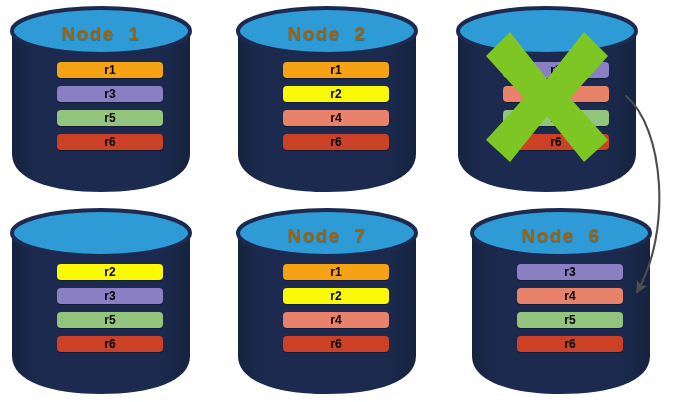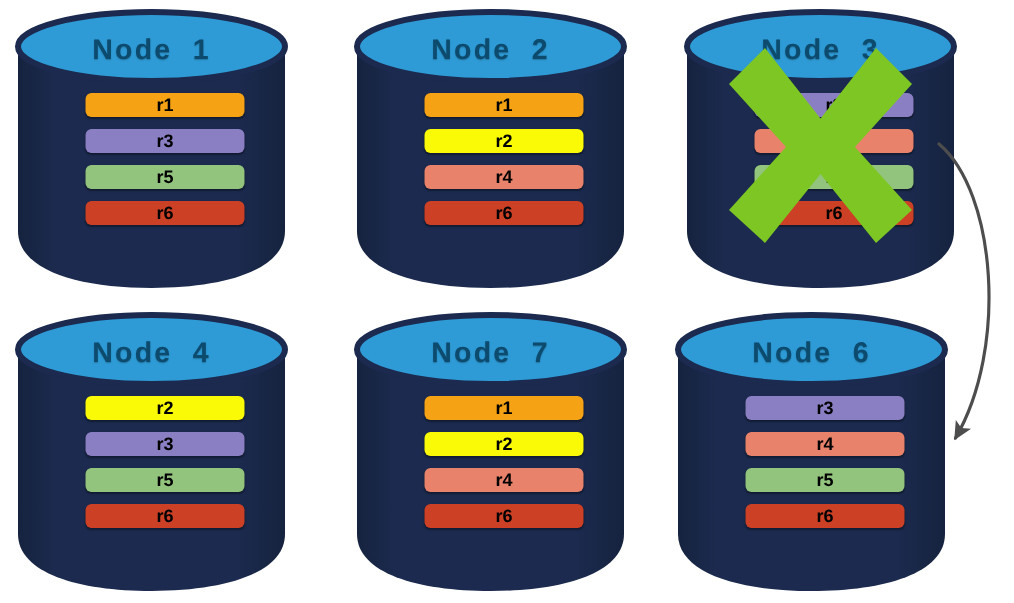--- a/index.html
+++ b/index.html
@@ -32,21 +32,21 @@
     top: 0;
     width: 186px;
     height: 190px;
   }
   .node-title {
     position: absolute;
     left: 0;
     top: 19px;
     width: 186px;
     text-align: center;
-    color: #0c4a6e;
+    color: #a16207;
     font-size: 19px;
     font-weight: bold;
     letter-spacing: 1.5px;
     font-family: "Liberation Sans", "DejaVu Sans", sans-serif;
     text-shadow: 0 1px 1px rgba(0,0,0,.25);
     white-space: pre;
     pointer-events: none;
   }
 
   
@@ -168,21 +168,20 @@
             <linearGradient id="bodyGrad2" x1="0" y1="0" x2="1" y2="0">
               <stop offset="0%" stop-color="#16233F"></stop>
               <stop offset="14%" stop-color="#1B2A4E"></stop>
               <stop offset="82%" stop-color="#1B2A4E"></stop>
               <stop offset="100%" stop-color="#16233F"></stop>
             </linearGradient>
           </defs>
           <path d="M4,26 L4,150 C4,176 44,188 93,188 C142,188 182,176 182,150 L182,26 Z" fill="url(#bodyGrad2)"></path>
           <ellipse cx="93" cy="27" rx="89" ry="23" fill="#2E9BD6" stroke="#1B2A4E" stroke-width="4"></ellipse>
         </svg>
-        <div class="node-title">Node  3</div>
         <div class="bars">
           <div class="bar" style="background: rgb(139, 127, 196);">
             <span class="bar-label">r3</span>
           </div>
           <div class="bar" style="background: rgb(232, 130, 107);">
             <span class="bar-label">r4</span>
           </div>
           <div class="bar" style="background: rgb(146, 196, 125);">
             <span class="bar-label">r5</span>
           </div>
@@ -200,21 +199,20 @@
             <linearGradient id="bodyGrad3" x1="0" y1="0" x2="1" y2="0">
               <stop offset="0%" stop-color="#16233F"></stop>
               <stop offset="14%" stop-color="#1B2A4E"></stop>
               <stop offset="82%" stop-color="#1B2A4E"></stop>
               <stop offset="100%" stop-color="#16233F"></stop>
             </linearGradient>
           </defs>
           <path d="M4,26 L4,150 C4,176 44,188 93,188 C142,188 182,176 182,150 L182,26 Z" fill="url(#bodyGrad3)"></path>
           <ellipse cx="93" cy="27" rx="89" ry="23" fill="#2E9BD6" stroke="#1B2A4E" stroke-width="4"></ellipse>
         </svg>
-        <div class="node-title">Node  4</div>
         <div class="bars">
           <div class="bar" style="background: rgb(250, 250, 7);">
             <span class="bar-label">r2</span>
           </div>
           <div class="bar" style="background: rgb(139, 127, 196);">
             <span class="bar-label">r3</span>
           </div>
           <div class="bar" style="background: rgb(146, 196, 125);">
             <span class="bar-label">r5</span>
           </div>
@@ -245,21 +243,21 @@
             <span class="bar-label">r2</span>
           </div>
           <div class="bar" style="background: rgb(232, 130, 107);">
             <span class="bar-label">r4</span>
           </div>
           <div class="bar" style="background: rgb(204, 65, 37);">
             <span class="bar-label">r6</span>
           </div>
         </div>
       </div>
-      <div class="node" style="left: 448px; top: 206px;">
+      <div class="node" style="left: 468px; top: 206px;">
         <svg class="cyl-svg" viewBox="0 0 186 190">
           <defs>
             <linearGradient id="bodyGrad5" x1="0" y1="0" x2="1" y2="0">
               <stop offset="0%" stop-color="#16233F"></stop>
               <stop offset="14%" stop-color="#1B2A4E"></stop>
               <stop offset="82%" stop-color="#1B2A4E"></stop>
               <stop offset="100%" stop-color="#16233F"></stop>
             </linearGradient>
           </defs>
           <path d="M4,26 L4,150 C4,176 44,188 93,188 C142,188 182,176 182,150 L182,26 Z" fill="url(#bodyGrad5)"></path>

